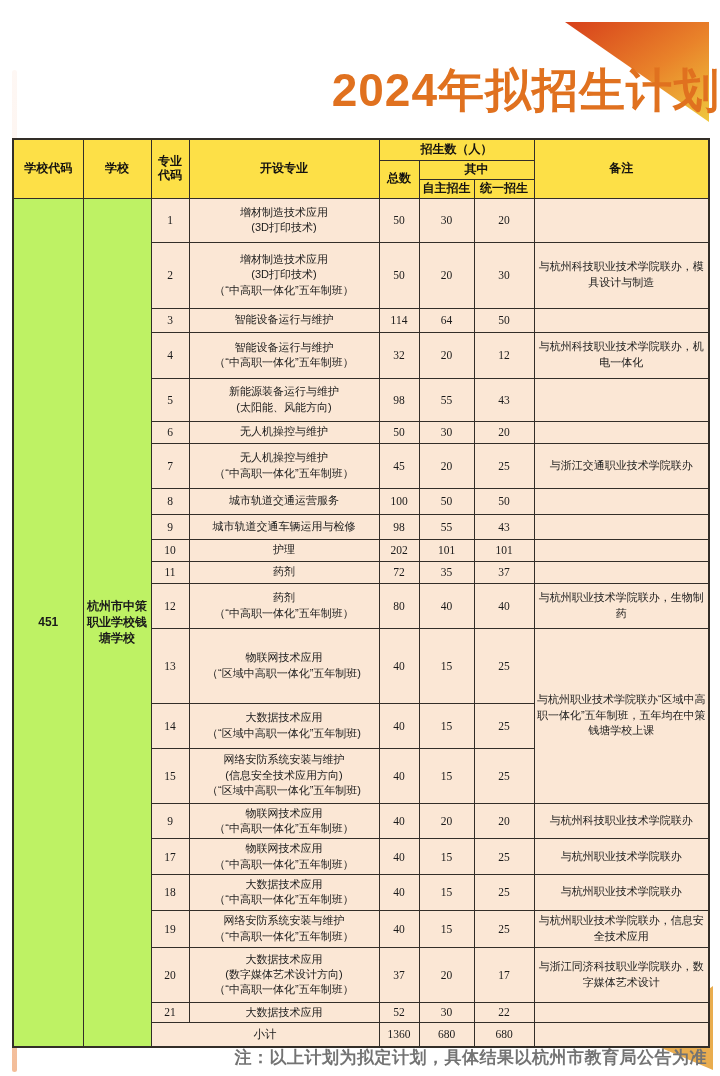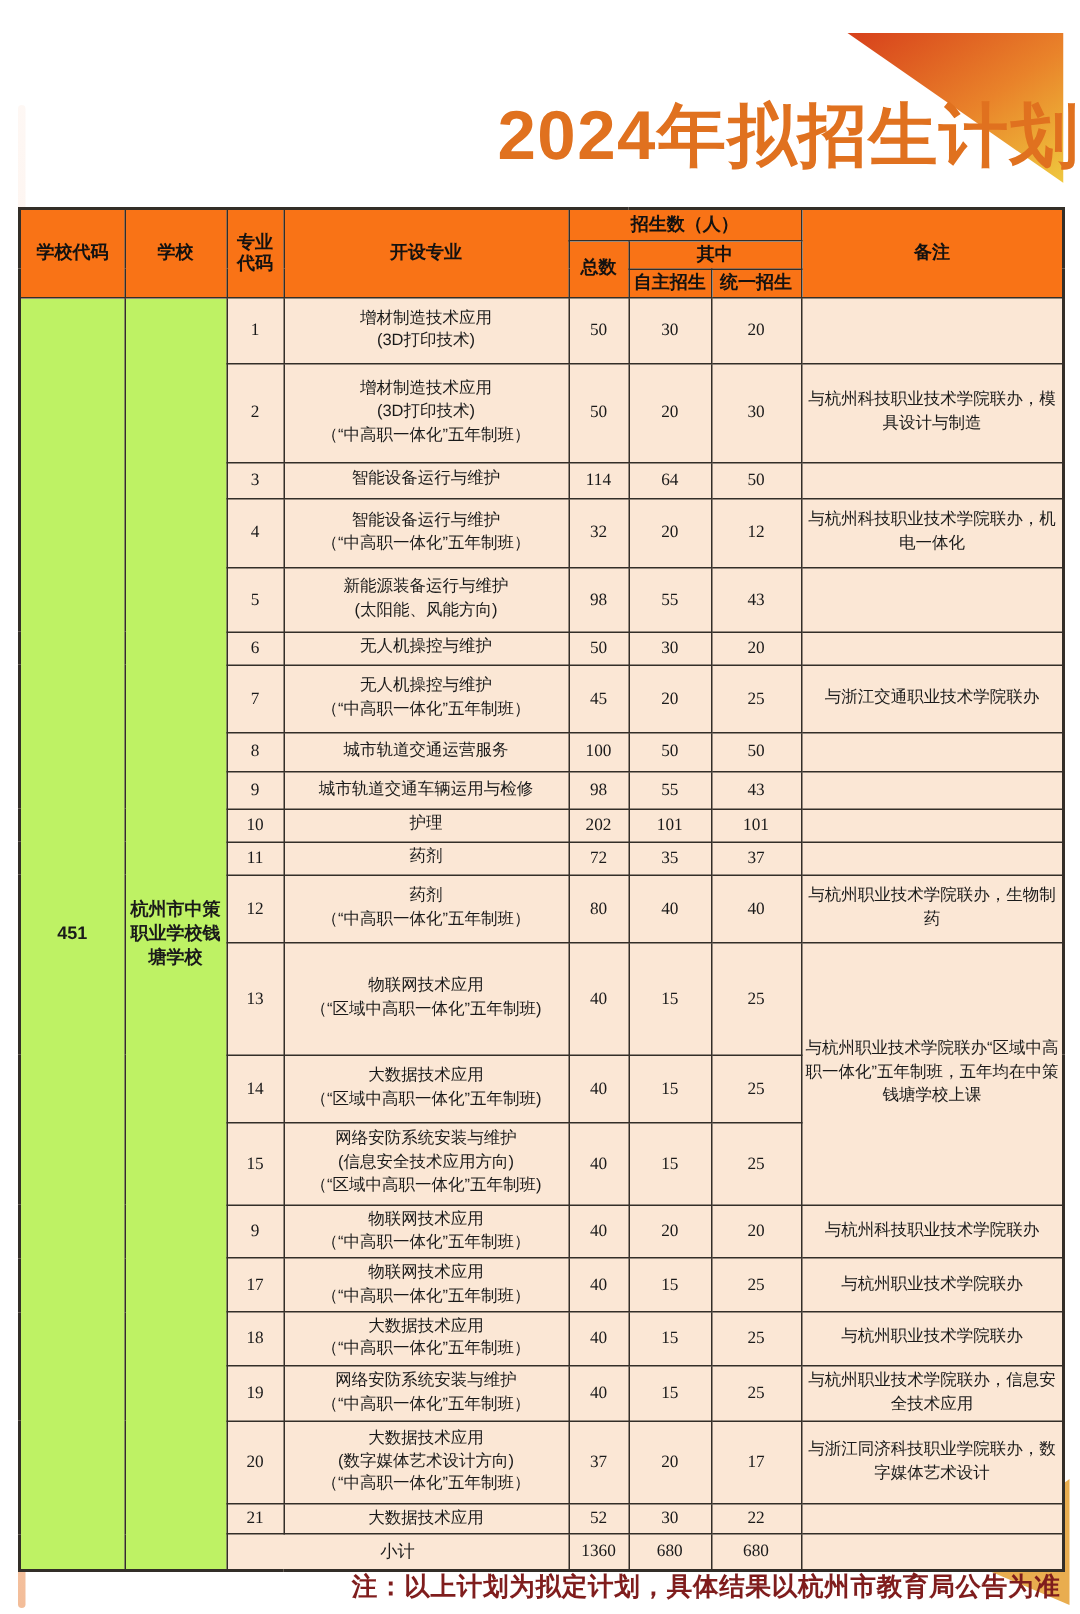--- a/index.html
+++ b/index.html
@@ -24,32 +24,32 @@
     position:absolute; left:12px; top:138px; width:696px; z-index:1;
     border-collapse:collapse; table-layout:fixed;
     background:#fbe7d5;
   }
   table.enroll th, table.enroll td {
     border:1px solid #332e28; text-align:center; vertical-align:middle;
     padding:2px 2px; overflow:hidden;
   }
   table.enroll { border:2px solid #332e28; }
   thead th {
-    background:#f97316; font-weight:bold; font-size:12px; color:#141210;
+    background:#fde047; font-weight:bold; font-size:12px; color:#141210;
     line-height:1.15; padding:1px;
   }
   td.school-col { background:#bef264; font-weight:bold; font-size:12px; line-height:1.35; }
   td.code-cell { font-family:"Liberation Serif","DejaVu Serif",serif; font-size:11.5px; }
   td.major-cell { font-size:11px; line-height:1.4; white-space:pre-line; }
   td.num-cell { font-family:"Liberation Serif","DejaVu Serif",serif; font-size:11.5px; }
   td.remark-cell { font-size:11px; line-height:1.45; padding:2px 4px; }
   td.subtotal-label { font-size:11.5px; }
   .footer-note {
     position:absolute; right:13px; top:1046px; z-index:2;
-    font-size:17px; font-weight:bold; color:#7f1d1d; letter-spacing:0.5px;
+    font-size:17px; font-weight:bold; color:#737373; letter-spacing:0.5px;
   }
 </style>
 </head>
 <body>
 
 <div class="left-stripe"></div>
 
 <svg class="tri tr" width="146" height="100">
   <defs>
     <linearGradient id="g1" x1="0%" y1="0%" x2="100%" y2="100%">

